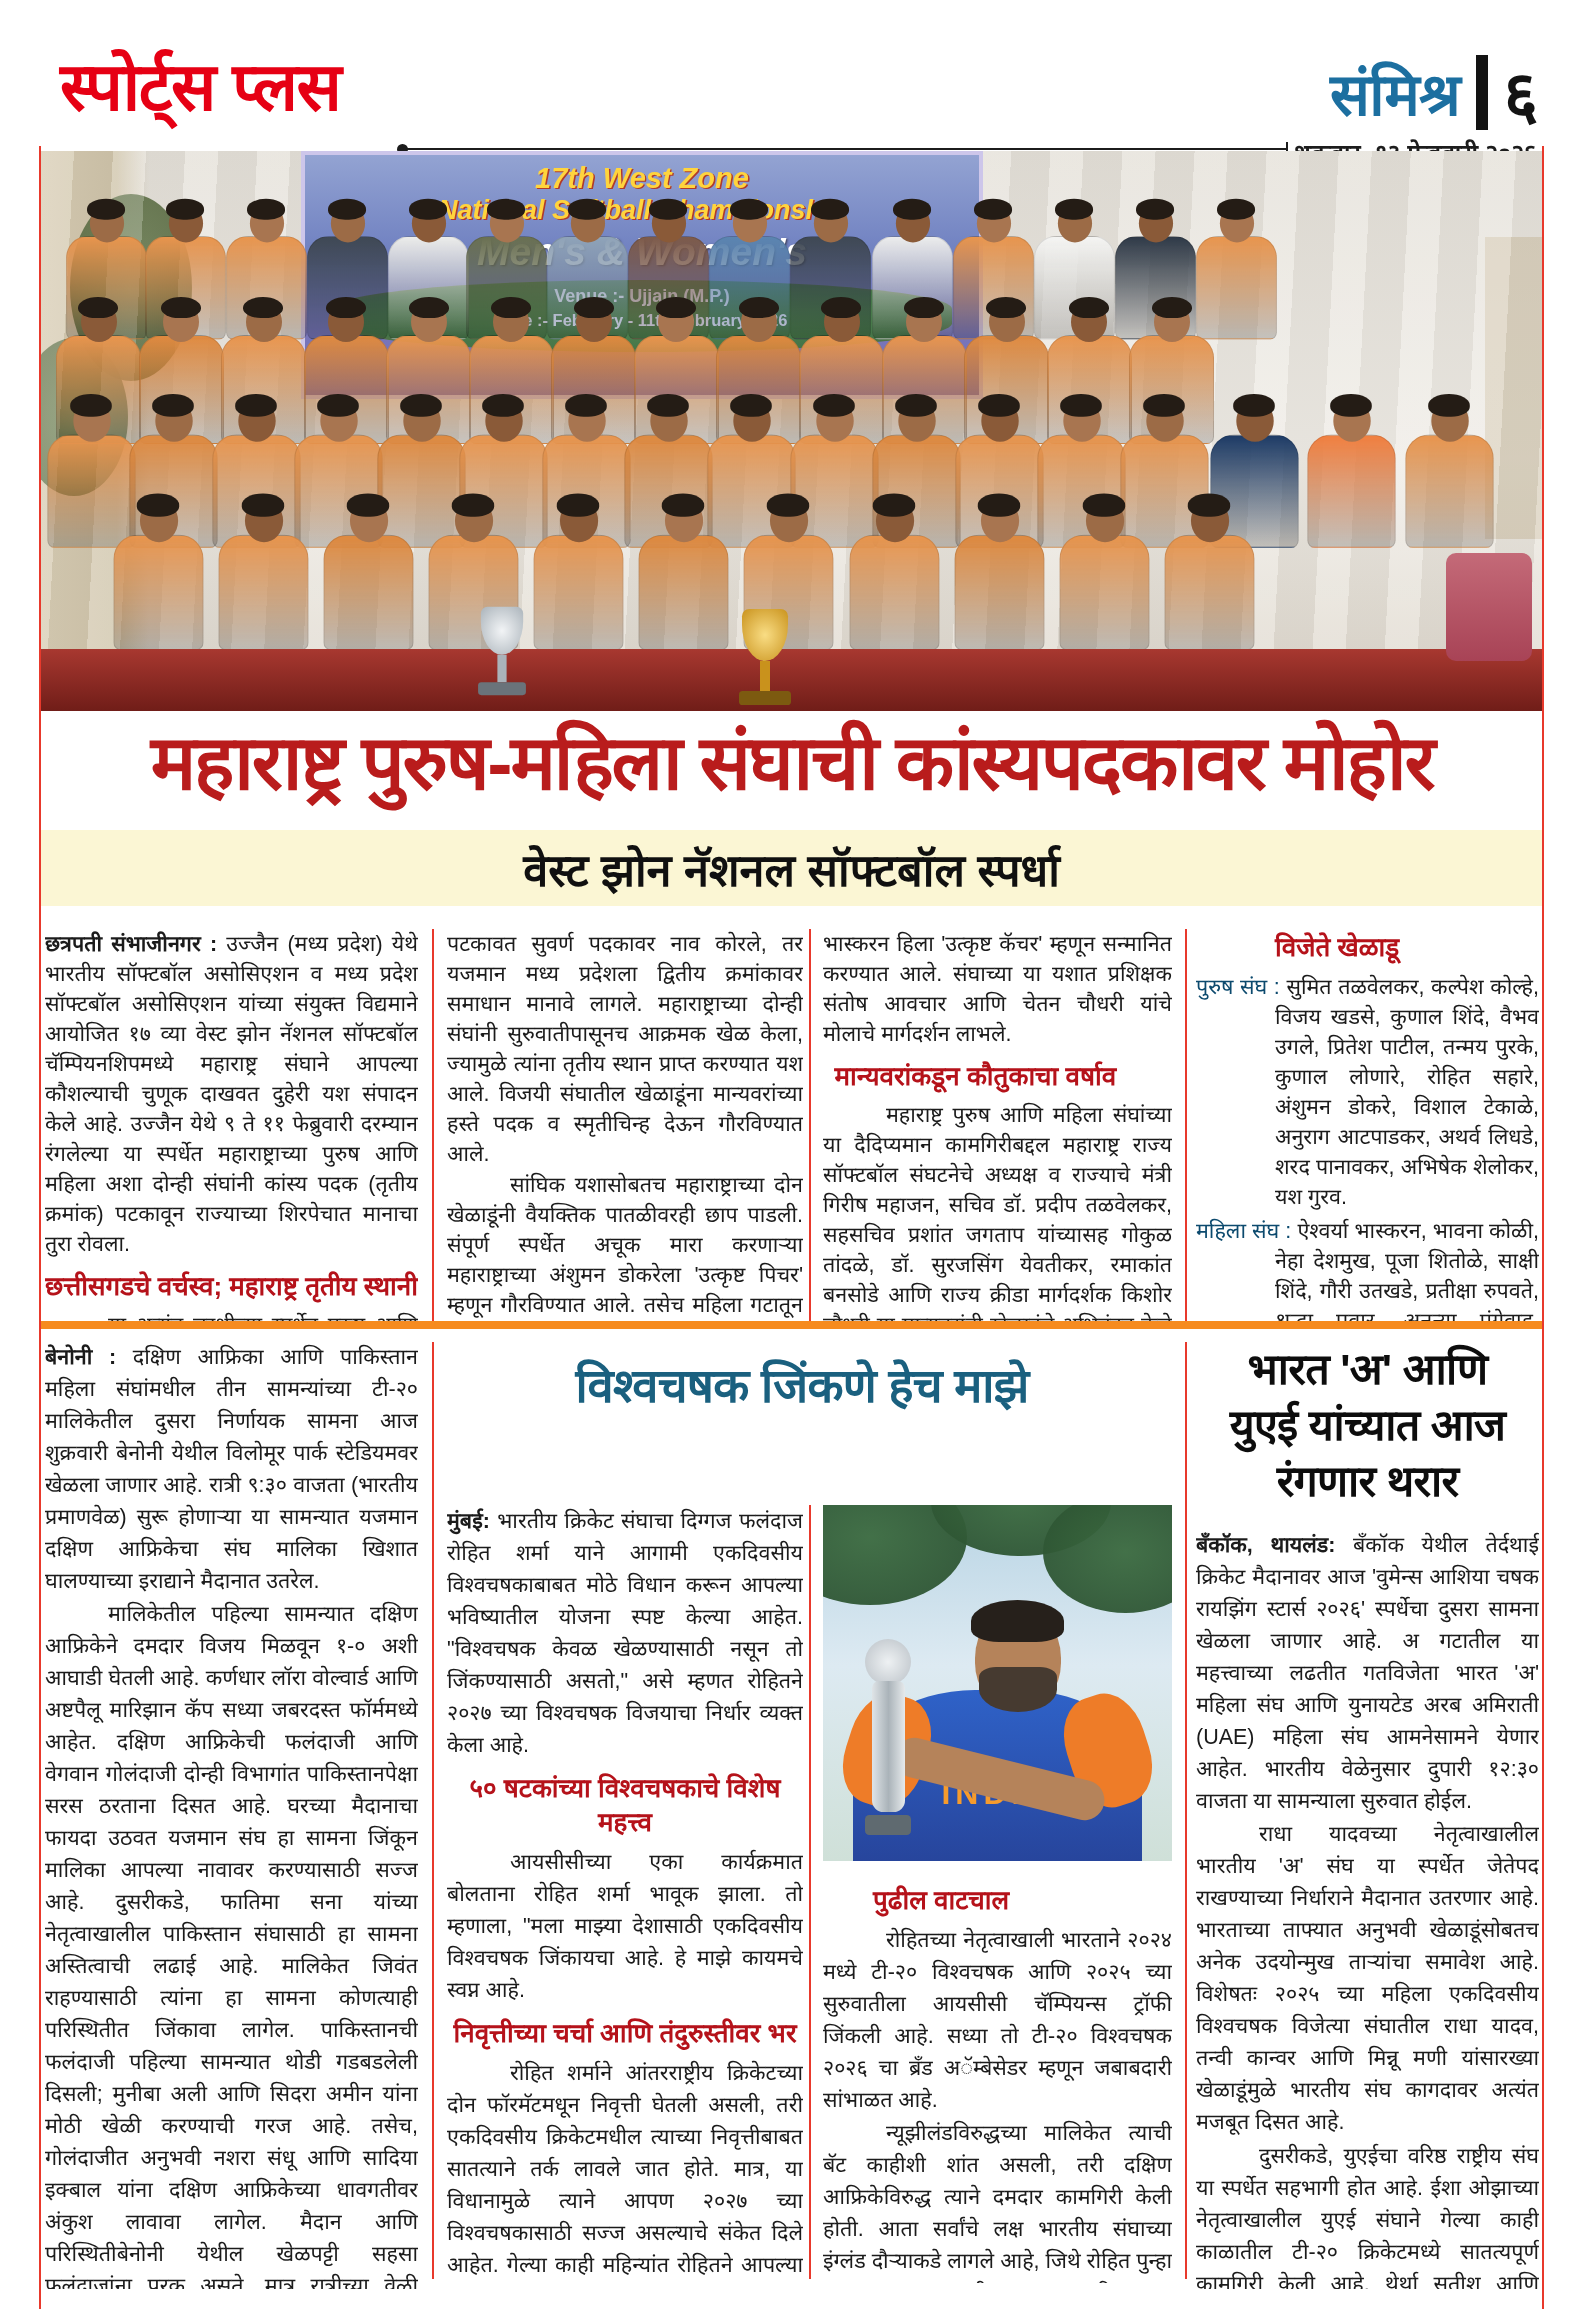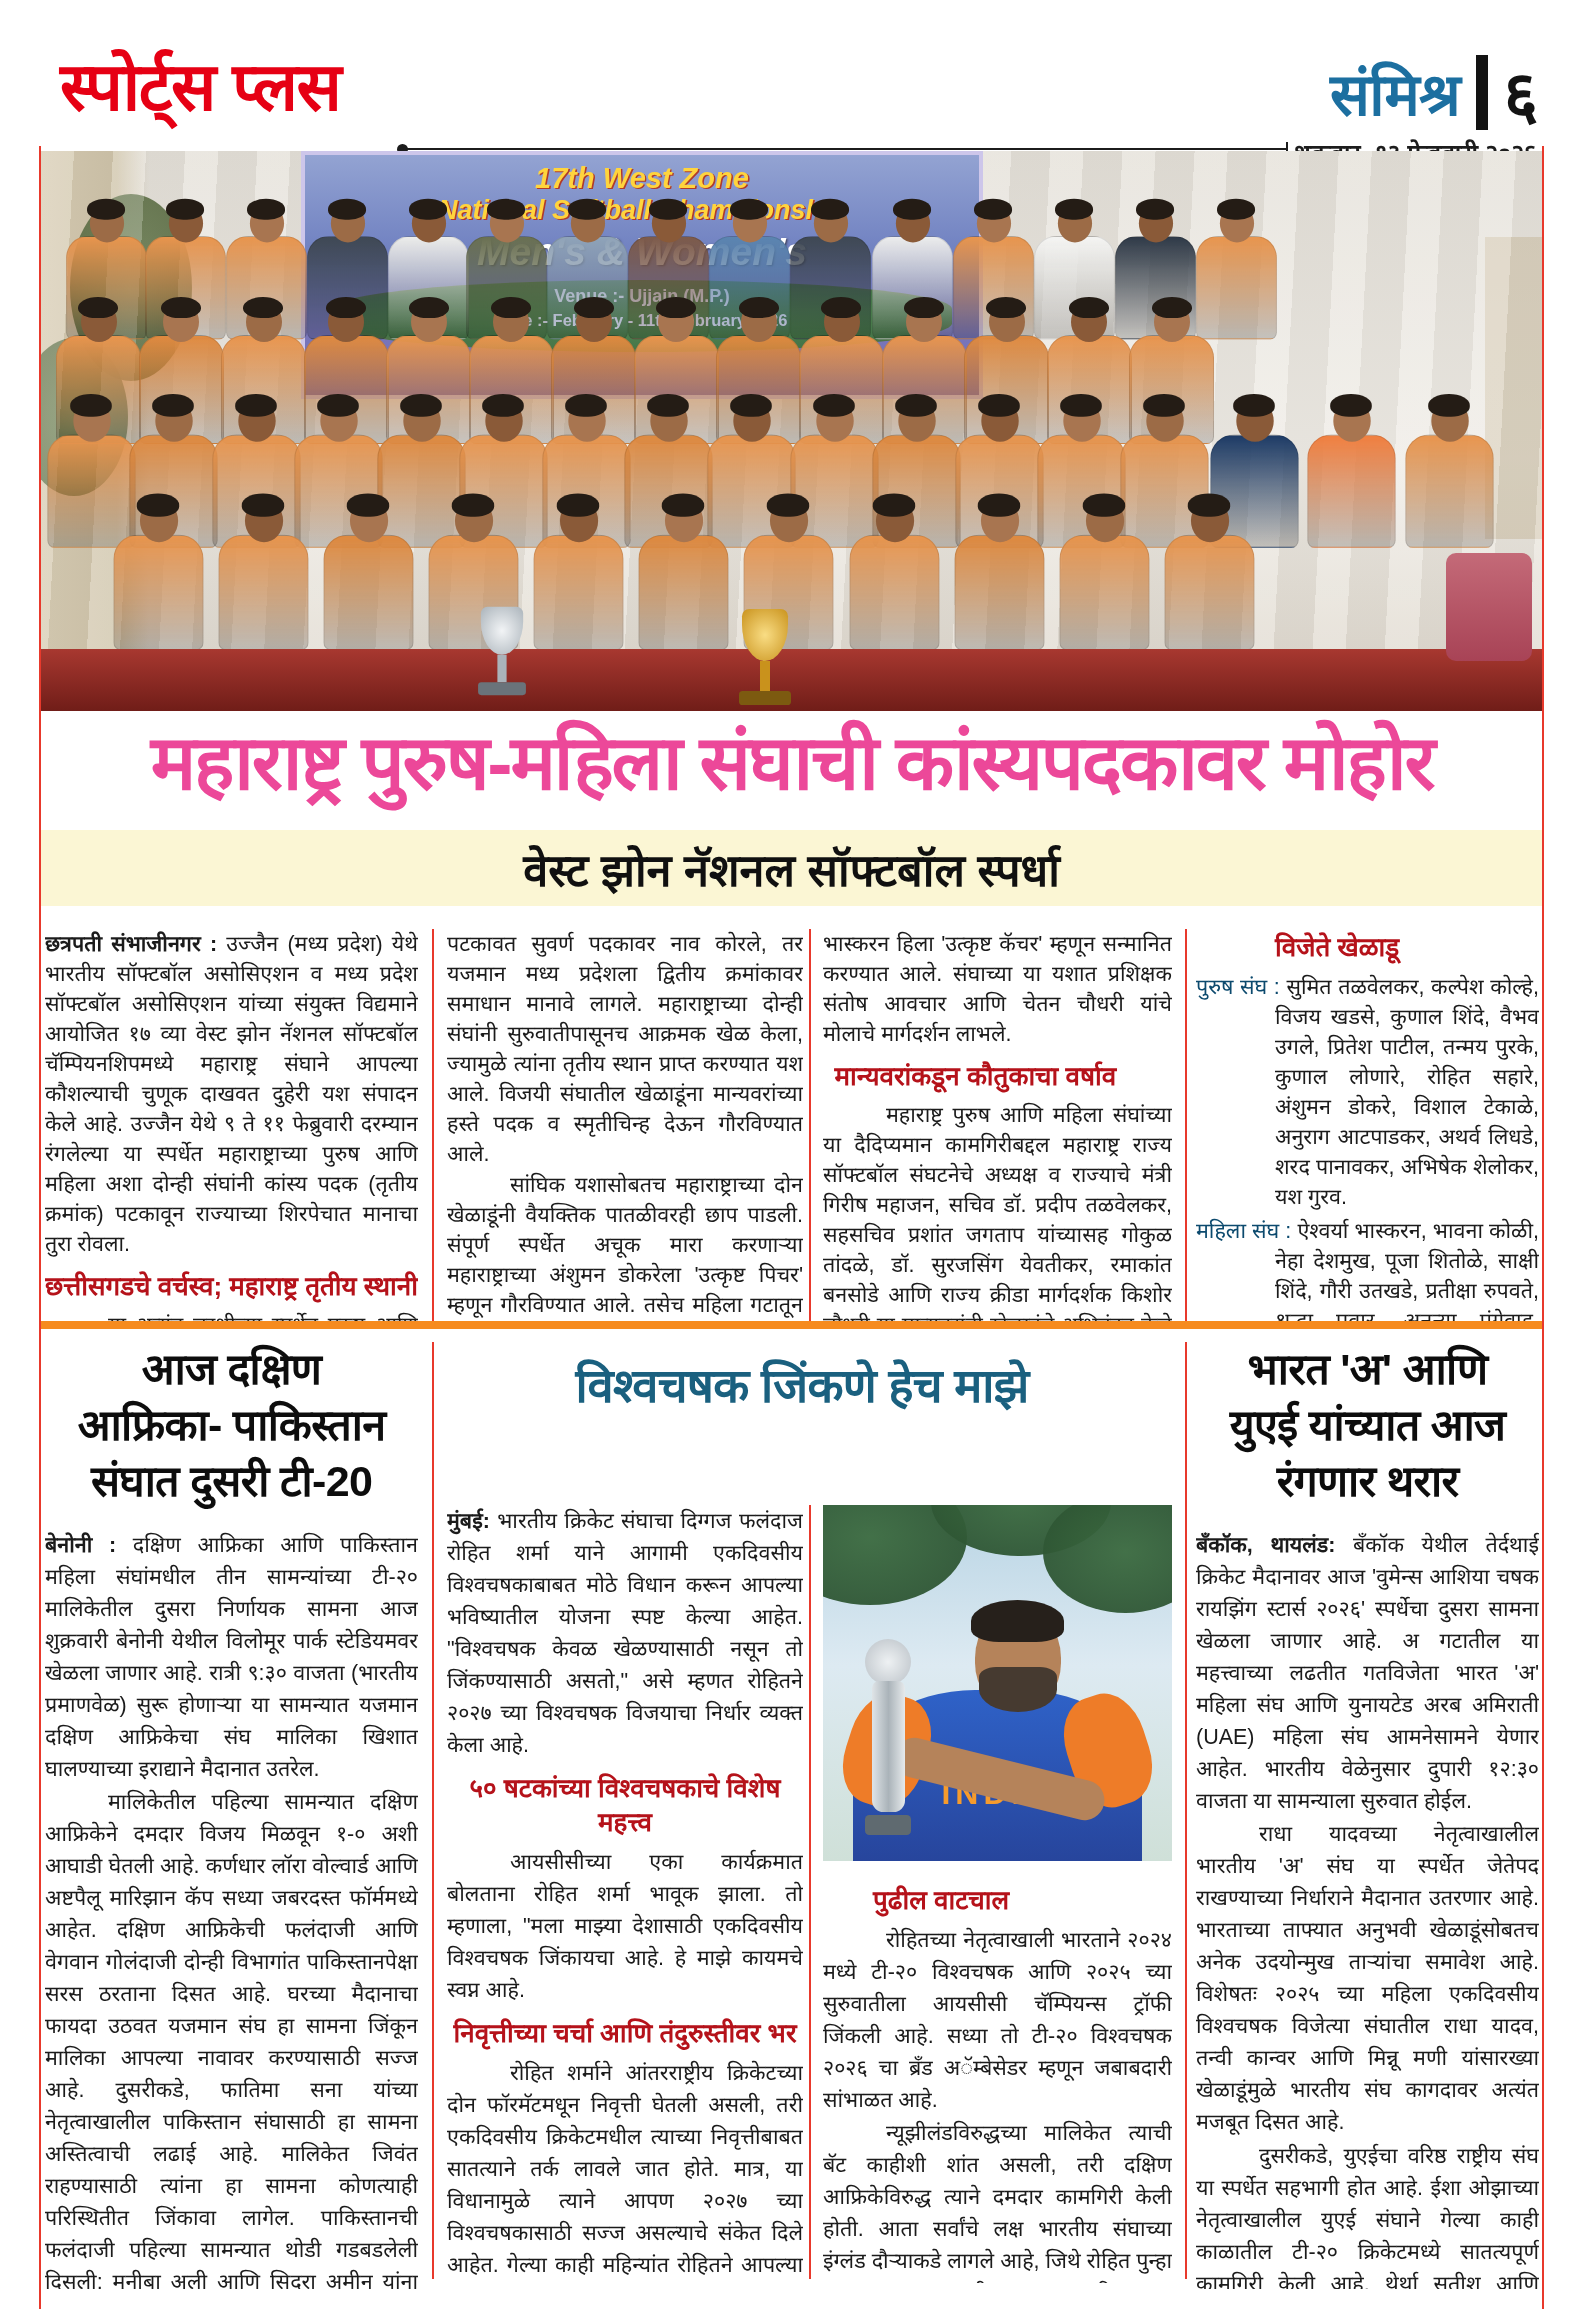--- a/index.html
+++ b/index.html
@@ -65,21 +65,21 @@
   .trophy.gold .cup{background:radial-gradient(#f9dd84,#c9921c);}
   .trophy.gold .stem{background:#c9921c;}
   .trophy.gold .base{background:#7c5a10;}
   .trophy.silver{left:29%;bottom:11.5px;transform:scale(.92);}
   .trophy.silver .cup{background:radial-gradient(#f2f4f6,#aab3ba);}
   .trophy.silver .stem{background:#aab3ba;}
   .trophy.silver .base{background:#6a737a;}
 
   
   .main-headline{position:absolute;left:42px;top:715px;width:1500px;margin:0;text-align:center;
-    font-size:76px;line-height:1.25;font-weight:900;color:#ec4899;letter-spacing:-2.2px;}
+    font-size:76px;line-height:1.25;font-weight:900;color:#b91c1c;letter-spacing:-2.2px;}
   .kicker-strip{position:absolute;left:41px;top:830px;width:1501px;height:76px;background:#fbf6d4;
     display:flex;align-items:center;justify-content:center;}
   .kicker-strip span{font-size:45px;font-weight:800;color:#101010;}
 
   
   .col{position:absolute;top:929px;height:392px;overflow:hidden;font-size:21.5px;line-height:30px;text-align:justify;color:#1b1b1b;}
   .top-c1{left:45px;width:373px;}
   .top-c2{left:447px;width:356px;}
   .top-c3{left:823px;width:349px;}
   .top-c4{left:1196px;width:343px;}
@@ -538,25 +538,20 @@
 
   <div class="vrule vr-t1"></div>
   <div class="vrule vr-t2"></div>
   <div class="vrule vr-t3"></div>
   <div class="orange-div"></div>
   <div class="vrule vr-b1"></div>
   <div class="vrule vr-b2"></div>
   <div class="vrule vr-b3"></div>
 
   <div class="story-left">
-    <h2 class="sl-head">
-      <span>आज दक्षिण</span><br>
-      <span>आफ्रिका- पाकिस्तान</span><br>
-      <span>संघात दुसरी टी-20</span>
-    </h2>
     <div class="story-body">
       <p class="bp"><b class="lead-in">बेनोनी :</b> <span>दक्षिण आफ्रिका आणि पाकिस्तान महिला संघांमधील तीन सामन्यांच्या टी-२० मालिकेतील दुसरा निर्णायक सामना आज शुक्रवारी बेनोनी येथील विलोमूर पार्क स्टेडियमवर खेळला जाणार आहे. रात्री ९:३० वाजता (भारतीय प्रमाणवेळ) सुरू होणाऱ्या या सामन्यात यजमान दक्षिण आफ्रिकेचा संघ मालिका खिशात घालण्याच्या इराद्याने मैदानात उतरेल.</span></p>
       <p class="bp ind">मालिकेतील पहिल्या सामन्यात दक्षिण आफ्रिकेने दमदार विजय मिळवून १-० अशी आघाडी घेतली आहे. कर्णधार लॉरा वोल्वार्ड आणि अष्टपैलू मारिझान कॅप सध्या जबरदस्त फॉर्ममध्ये आहेत. दक्षिण आफ्रिकेची फलंदाजी आणि वेगवान गोलंदाजी दोन्ही विभागांत पाकिस्तानपेक्षा सरस ठरताना दिसत आहे. घरच्या मैदानाचा फायदा उठवत यजमान संघ हा सामना जिंकून मालिका आपल्या नावावर करण्यासाठी सज्ज आहे. दुसरीकडे, फातिमा सना यांच्या नेतृत्वाखालील पाकिस्तान संघासाठी हा सामना अस्तित्वाची लढाई आहे. मालिकेत जिवंत राहण्यासाठी त्यांना हा सामना कोणत्याही परिस्थितीत जिंकावा लागेल. पाकिस्तानची फलंदाजी पहिल्या सामन्यात थोडी गडबडलेली दिसली; मुनीबा अली आणि सिदरा अमीन यांना मोठी खेळी करण्याची गरज आहे. तसेच, गोलंदाजीत अनुभवी नशरा संधू आणि सादिया इक्बाल यांना दक्षिण आफ्रिकेच्या धावगतीवर अंकुश लावावा लागेल. मैदान आणि परिस्थितीबेनोनी येथील खेळपट्टी सहसा फलंदाजांना पूरक असते, मात्र रात्रीच्या वेळी दवाचा (Dew) प्रभाव पडू शकतो, ज्यामुळे नाणेफेक जिंकणारा संघ प्रथम गोलंदाजी करण्याचा निर्णय घेऊ शकतो.</p>
     </div>
   </div>
 
   <h2 class="sm-head">
     <span>विश्वचषक जिंकणे हेच माझे</span><br>
   </h2>
   <div class="sm-colL story-body">

